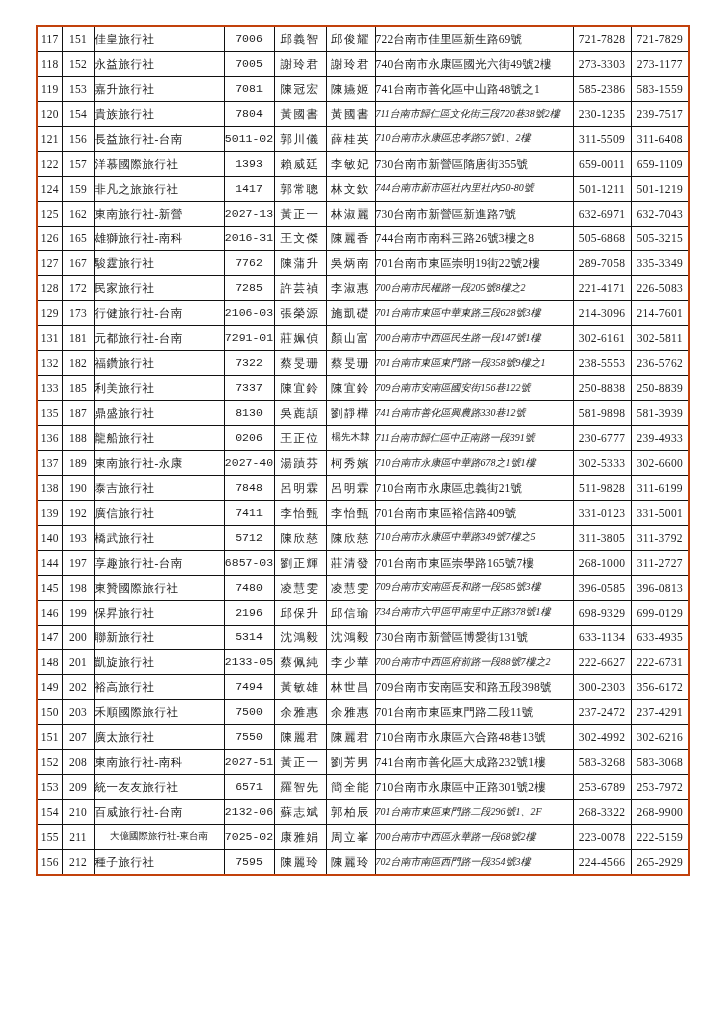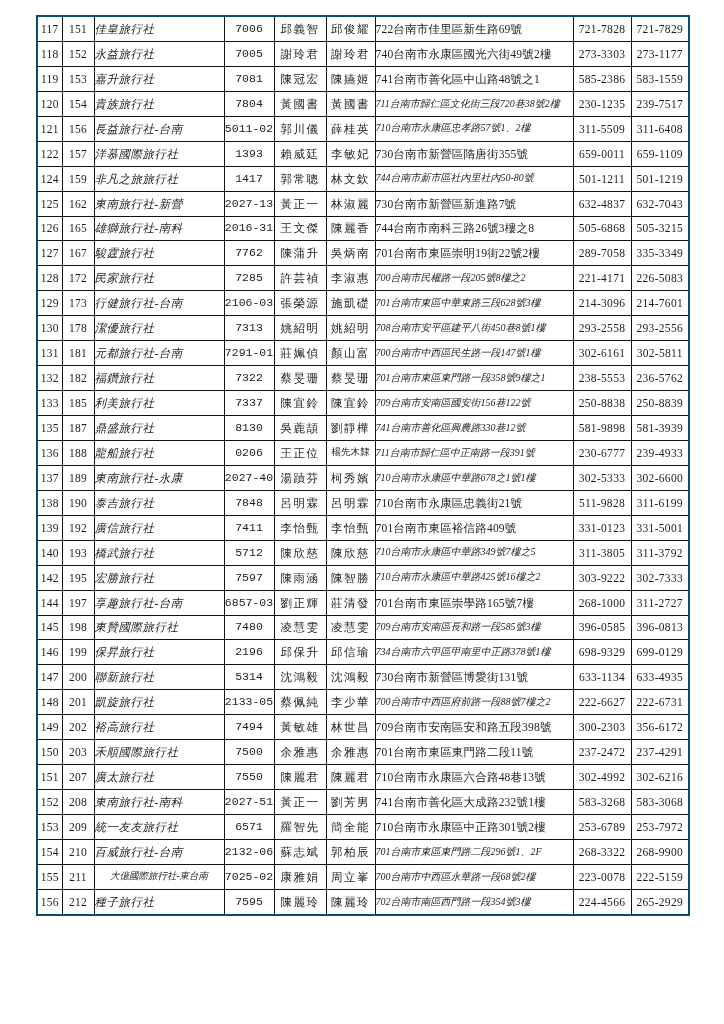--- a/index.html
+++ b/index.html
@@ -13,41 +13,41 @@
   }
   .page {
     position: relative;
     width: 724px;
     height: 1024px;
     background: #ffffff;
   }
   table.agency-table {
     position: absolute;
     left: 36px;
-    top: 15px;
+    top: 25px;
     border-collapse: collapse;
     table-layout: fixed;
     width: 652px;
-    border: 2px solid #0c4a6e;
+    border: 2px solid #c2410c;
   }
   table.agency-table td {
     border: 1px solid #111111;
     height: 23.95px;
     padding: 0;
     color: #1c1c1c;
     font-size: 11.5px;
     line-height: 1.05;
     white-space: nowrap;
     overflow: hidden;
     vertical-align: middle;
   }
   td.align-center { text-align: center; }
   td.align-left   { text-align: left; padding-left: 3px; }
   td.col-seq, td.col-no { font-size: 12px; letter-spacing: 0.3px; }
-  td.col-agency { font-size: 11.5px; letter-spacing: 0.5px; font-style: italic; }
+  td.col-agency { font-size: 11.5px; letter-spacing: 0.5px; }
   td.col-code { font-size: 12px; font-family: Liberation Mono, monospace; }
   td.col-rep, td.col-mgr { font-size: 11.5px; letter-spacing: 1.5px; }
   td.col-address { font-size: 11px; letter-spacing: 0.2px; }
   td.col-phone, td.col-fax { font-size: 11.5px; letter-spacing: 0.3px; }
   td.shrink { font-size: 9.5px !important; letter-spacing: 0 !important; text-align: center; }
   td.shrink-sm { font-size: 10px !important; letter-spacing: 0 !important; font-style: italic; }
 </style>
 </head>
 <body>
 
@@ -143,21 +143,21 @@
           <td class="col-fax align-center">501-1219</td>
         </tr>
         <tr>
           <td class="col-seq align-center">125</td>
           <td class="col-no align-center">162</td>
           <td class="col-agency align-left">東南旅行社-新營</td>
           <td class="col-code align-center">2027-13</td>
           <td class="col-rep align-center">黃正一</td>
           <td class="col-mgr align-center">林淑麗</td>
           <td class="col-address align-left">730台南市新營區新進路7號</td>
-          <td class="col-phone align-center">632-4837</td>
+          <td class="col-phone align-center">632-6971</td>
           <td class="col-fax align-center">632-7043</td>
         </tr>
         <tr>
           <td class="col-seq align-center">126</td>
           <td class="col-no align-center">165</td>
           <td class="col-agency align-left">雄獅旅行社-南科</td>
           <td class="col-code align-center">2016-31</td>
           <td class="col-rep align-center">王文傑</td>
           <td class="col-mgr align-center">陳麗香</td>
           <td class="col-address align-left">744台南市南科三路26號3樓之8</td>
@@ -191,31 +191,20 @@
           <td class="col-no align-center">173</td>
           <td class="col-agency align-left">行健旅行社-台南</td>
           <td class="col-code align-center">2106-03</td>
           <td class="col-rep align-center">張榮源</td>
           <td class="col-mgr align-center">施凱礎</td>
           <td class="col-address align-left shrink-sm">701台南市東區中華東路三段628號3樓</td>
           <td class="col-phone align-center">214-3096</td>
           <td class="col-fax align-center">214-7601</td>
         </tr>
         <tr>
-          <td class="col-seq align-center">130</td>
-          <td class="col-no align-center">178</td>
-          <td class="col-agency align-left">潔優旅行社</td>
-          <td class="col-code align-center">7313</td>
-          <td class="col-rep align-center">姚紹明</td>
-          <td class="col-mgr align-center">姚紹明</td>
-          <td class="col-address align-left shrink-sm">708台南市安平區建平八街450巷8號1樓</td>
-          <td class="col-phone align-center">293-2558</td>
-          <td class="col-fax align-center">293-2556</td>
-        </tr>
-        <tr>
           <td class="col-seq align-center">131</td>
           <td class="col-no align-center">181</td>
           <td class="col-agency align-left">元都旅行社-台南</td>
           <td class="col-code align-center">7291-01</td>
           <td class="col-rep align-center">莊姵偵</td>
           <td class="col-mgr align-center">顏山富</td>
           <td class="col-address align-left shrink-sm">700台南市中西區民生路一段147號1樓</td>
           <td class="col-phone align-center">302-6161</td>
           <td class="col-fax align-center">302-5811</td>
         </tr>
@@ -301,31 +290,20 @@
           <td class="col-no align-center">193</td>
           <td class="col-agency align-left">橋武旅行社</td>
           <td class="col-code align-center">5712</td>
           <td class="col-rep align-center">陳欣慈</td>
           <td class="col-mgr align-center">陳欣慈</td>
           <td class="col-address align-left shrink-sm">710台南市永康區中華路349號7樓之5</td>
           <td class="col-phone align-center">311-3805</td>
           <td class="col-fax align-center">311-3792</td>
         </tr>
         <tr>
-          <td class="col-seq align-center">142</td>
-          <td class="col-no align-center">195</td>
-          <td class="col-agency align-left">宏勝旅行社</td>
-          <td class="col-code align-center">7597</td>
-          <td class="col-rep align-center">陳雨涵</td>
-          <td class="col-mgr align-center">陳智勝</td>
-          <td class="col-address align-left shrink-sm">710台南市永康區中華路425號16樓之2</td>
-          <td class="col-phone align-center">303-9222</td>
-          <td class="col-fax align-center">302-7333</td>
-        </tr>
-        <tr>
           <td class="col-seq align-center">144</td>
           <td class="col-no align-center">197</td>
           <td class="col-agency align-left">享趣旅行社-台南</td>
           <td class="col-code align-center">6857-03</td>
           <td class="col-rep align-center">劉正輝</td>
           <td class="col-mgr align-center">莊清發</td>
           <td class="col-address align-left">701台南市東區崇學路165號7樓</td>
           <td class="col-phone align-center">268-1000</td>
           <td class="col-fax align-center">311-2727</td>
         </tr>

